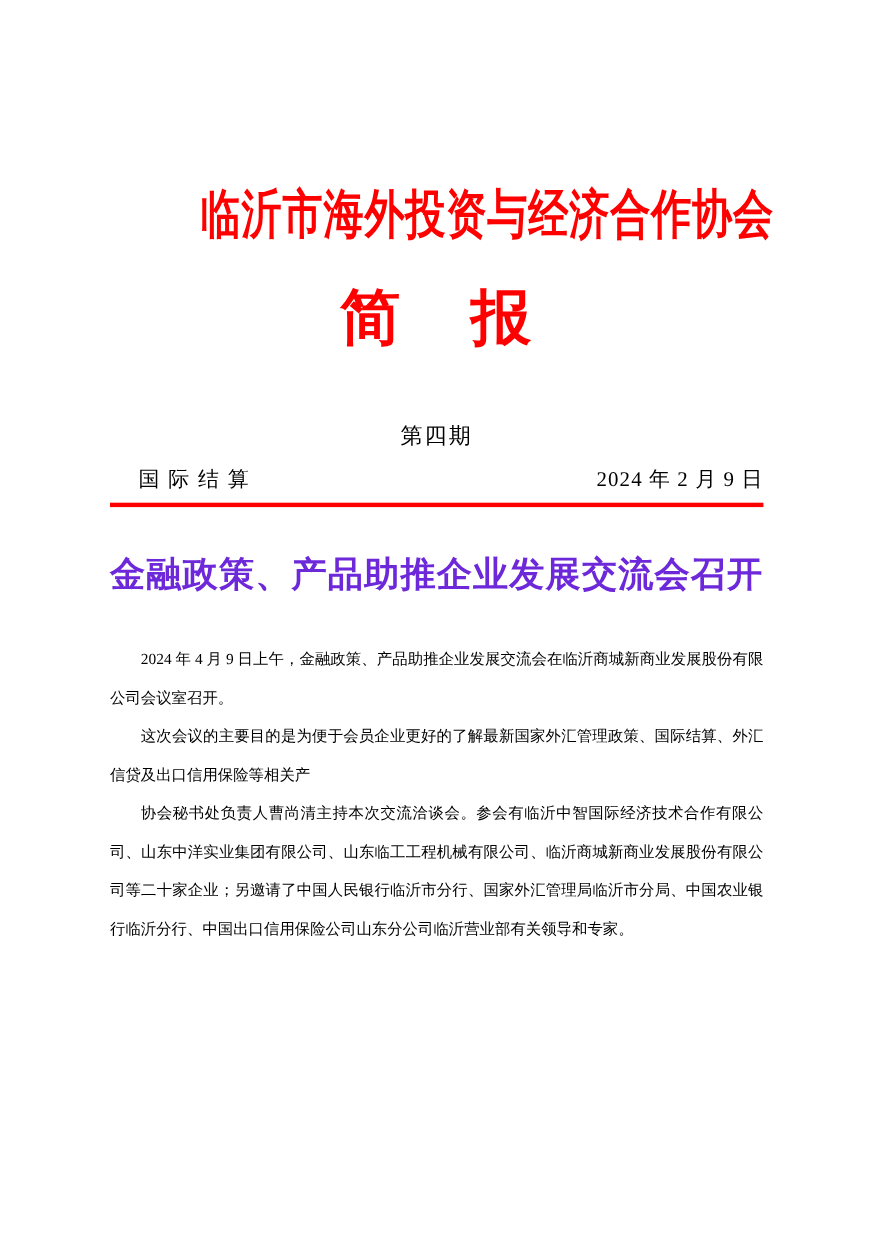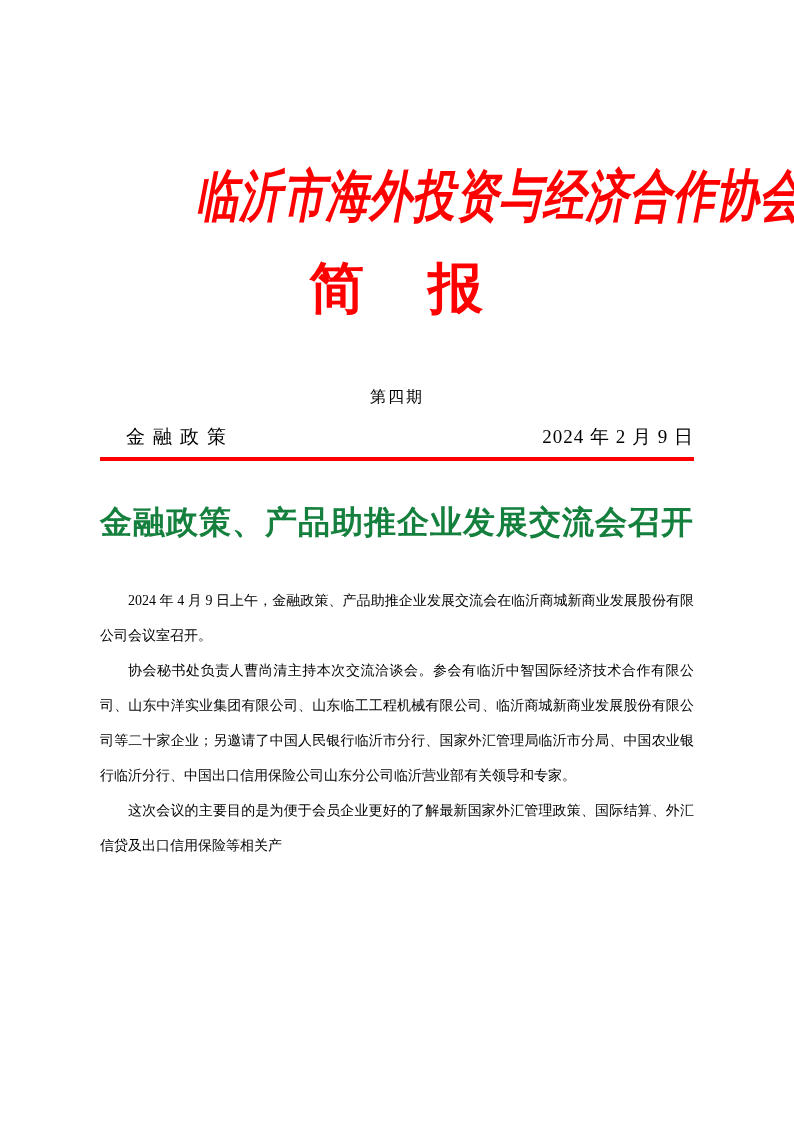--- a/index.html
+++ b/index.html
@@ -20,44 +20,43 @@
   .content {
     width: 594px;
     margin: 0 auto;
   }
   .masthead {
     padding-top: 166px;
     text-align: center;
     color: #ff0000;
   }
   .org-title {
-    font-size: 56px;
+    font-size: 48px;
     font-weight: bold;
     line-height: 60px;
     white-space: nowrap;
-    font-style: italic;
   }
   .org-title .squeeze {
     display: inline-block;
     transform: scaleX(0.76);
     transform-origin: center;
     letter-spacing: 1px;
   }
   .bulletin-title {
     margin-top: 22px;
     font-size: 55px;
     font-weight: bold;
     line-height: 82px;
     word-spacing: 46px;
     letter-spacing: 2px;
   }
   .issue-label {
     margin-top: 56px;
     text-align: center;
-    font-size: 16px;
+    font-size: 20px;
     line-height: 22px;
     letter-spacing: 2px;
     color: #000000;
   }
   .meta-row {
     display: flex;
     justify-content: space-between;
     align-items: baseline;
     margin-top: 18px;
     font-size: 19px;
@@ -76,21 +75,21 @@
     background: #ff0000;
   }
   .headline {
     margin: 38px 0 0 0;
     text-align: center;
     font-family: "Liberation Sans", sans-serif;
     font-weight: bold;
     font-size: 32px;
     line-height: 46px;
     letter-spacing: 1px;
-    color: #15803d;
+    color: #6d28d9;
   }
   .article {
     margin-top: 38px;
     font-size: 14px;
     line-height: 35px;
     text-align: justify;
   }
   .article p {
     margin: 0;
     text-indent: 2em;
@@ -105,28 +104,28 @@
     <div class="masthead">
       <div class="org-title">
         <span class="squeeze">临沂市海外投资与经济合作协会</span>
       </div>
       <div class="bulletin-title">简 报</div>
     </div>
 
     <div class="issue-label">第四期</div>
 
     <div class="meta-row">
-      <span class="issuer">金融政策</span>
+      <span class="issuer">国际结算</span>
       <span class="issue-date">2024 年 2 月 9 日</span>
     </div>
 
     <div class="rule"></div>
 
     <h1 class="headline">金融政策、产品助推企业发展交流会召开</h1>
 
     <div class="article">
       <p>2024 年 4 月 9 日上午，金融政策、产品助推企业发展交流会在临沂商城新商业发展股份有限公司会议室召开。</p>
+      <p>这次会议的主要目的是为便于会员企业更好的了解最新国家外汇管理政策、国际结算、外汇信贷及出口信用保险等相关产</p>
       <p>协会秘书处负责人曹尚清主持本次交流洽谈会。参会有临沂中智国际经济技术合作有限公司、山东中洋实业集团有限公司、山东临工工程机械有限公司、临沂商城新商业发展股份有限公司等二十家企业；另邀请了中国人民银行临沂市分行、国家外汇管理局临沂市分局、中国农业银行临沂分行、中国出口信用保险公司山东分公司临沂营业部有关领导和专家。</p>
-      <p>这次会议的主要目的是为便于会员企业更好的了解最新国家外汇管理政策、国际结算、外汇信贷及出口信用保险等相关产</p>
     </div>
 
   </div>
 </div>
 
 </body></html>

